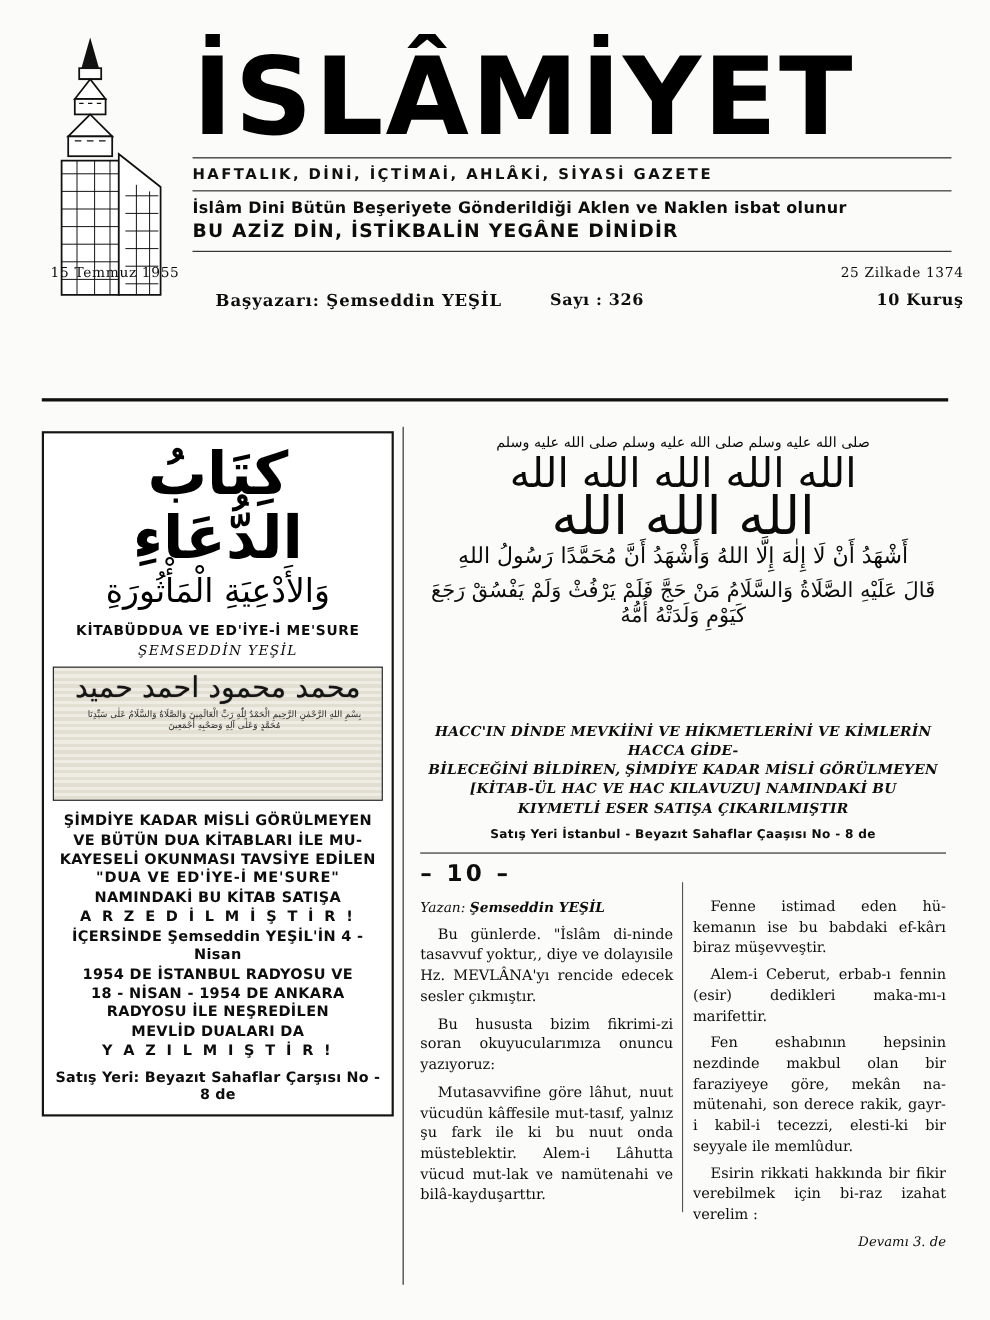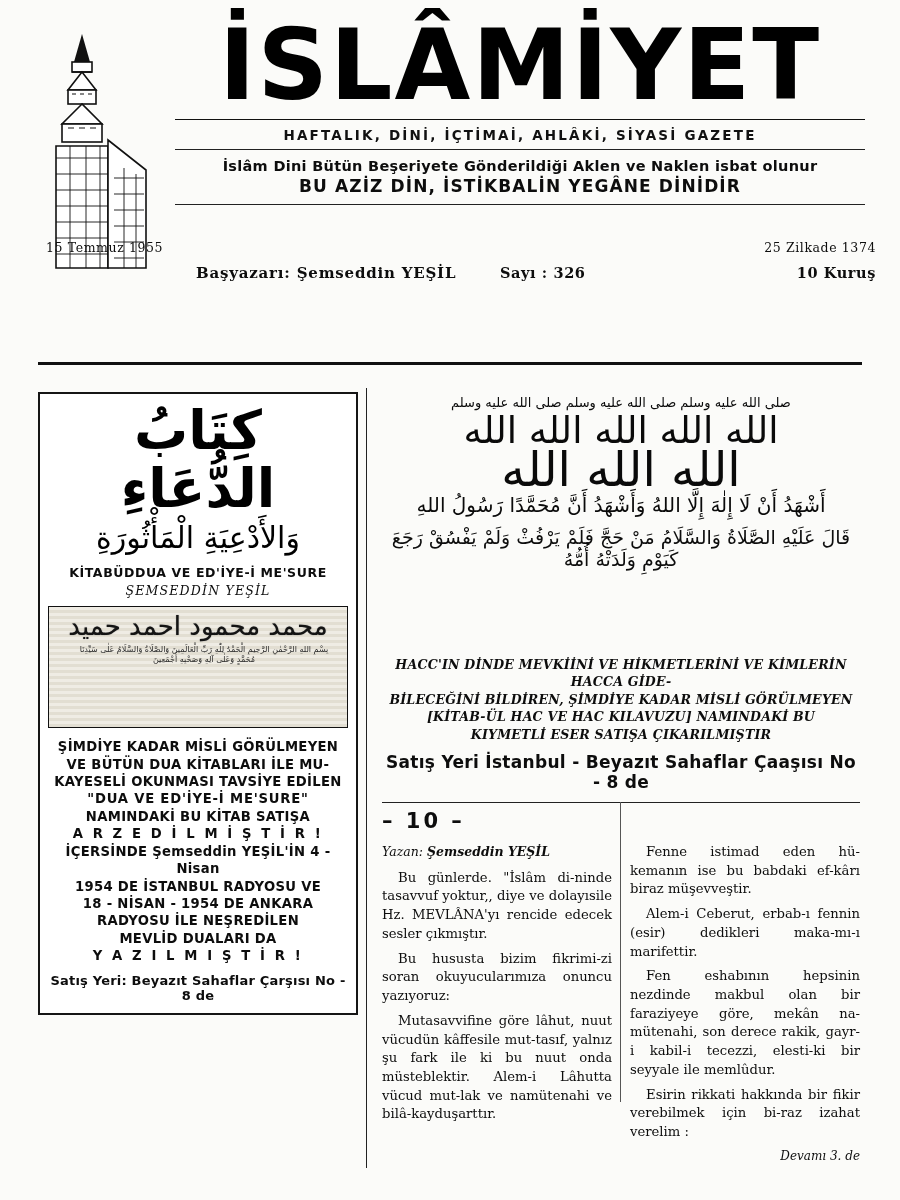--- a/index.html
+++ b/index.html
@@ -30,23 +30,22 @@
   .mosque {
     position: absolute;
     left: 42px;
     top: 28px;
     width: 120px;
     height: 255px;
   }
   .title-block {
     position: absolute;
     left: 175px;
-    top: 17px;
+    top: 41px;
     width: 690px;
-    text-align: center;
   }
   .paper-title {
     font-family: "DejaVu Sans", sans-serif;
     font-weight: bold;
     font-size: 98px;
     line-height: 0.98;
     letter-spacing: 2px;
     margin: 0;
     color: #000;
   }
@@ -277,21 +276,21 @@
     text-align: center;
     font-size: 12.6px;
     line-height: 1.38;
     margin-top: 8px;
     letter-spacing: 0.2px;
   }
   .satis {
     font-family: "DejaVu Sans", sans-serif;
     text-align: center;
     font-weight: bold;
-    font-size: 17px;
+    font-size: 11px;
     margin-top: 9px;
     letter-spacing: 0.3px;
   }
   .hr-right {
     border: none;
     border-top: 1.5px solid #222;
     margin: 10px 0 4px 0;
   }
   .pagenum {
     font-family: "DejaVu Sans", sans-serif;

